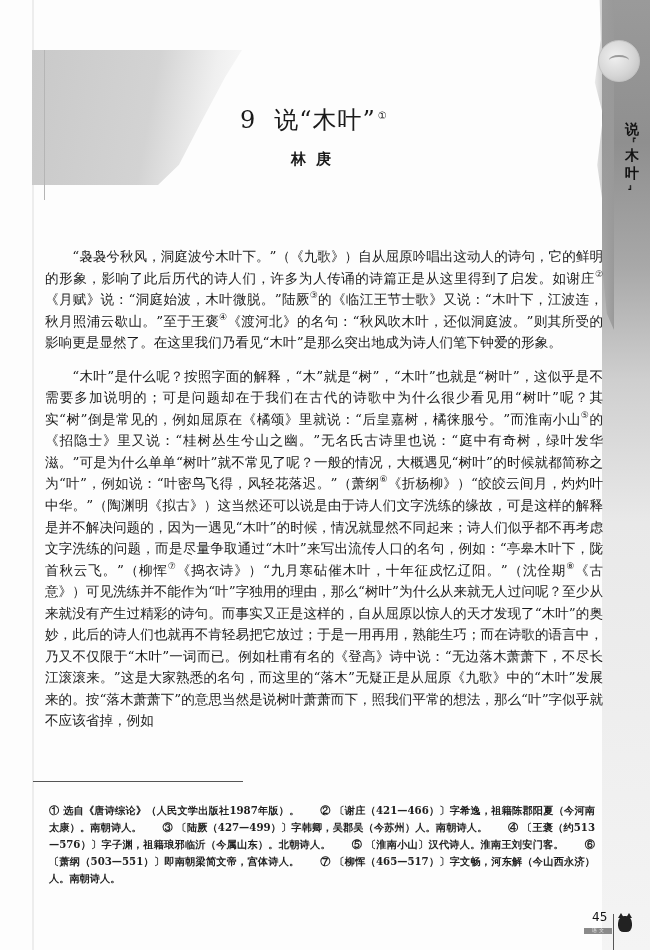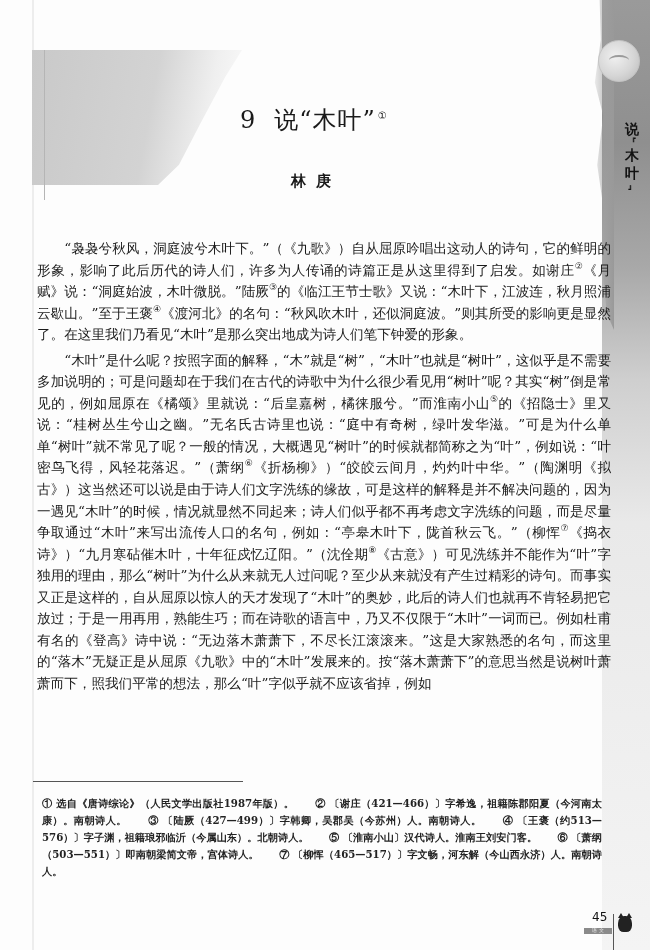--- a/index.html
+++ b/index.html
@@ -49,40 +49,40 @@
   
   .title {
     position:absolute; left:232px; top:96px;
     font-size:24px; font-weight:normal; letter-spacing:1px; white-space:nowrap;
   }
   .title .num { margin-right:18px; }
   .title .fn { font-size:10px; vertical-align:super; margin-left:2px; }
   .author {
     position:absolute; left:291px; top:150px;
     font-family: "DejaVu Sans", "Liberation Sans", sans-serif;
-    font-weight:bold; font-size:15px; letter-spacing:10px;margin-top:22px;
+    font-weight:bold; font-size:15px; letter-spacing:10px;
   }
 
   
   .body {
     position:absolute; left:33px; top:234px; width:582px;
     font-size:13.6px; line-height:21.55px; text-align:justify;
     text-justify: inter-character;
   }
-  .body p { margin:4px; text-indent:2em; }
+  .body p { margin:12px; text-indent:2em; }
   sup.circ { font-size:9px; vertical-align:super; line-height:0; }
 
   
   .fn-rule { position:absolute; left:33px; top:781px; width:210px; height:1px; background:#555; }
   .footnotes {
     position:absolute; left:33px; top:786px; width:578px;
     font-size:10.2px; line-height:17px; font-weight:bold; color:#222;
     text-align:justify;
   }
-  .footnotes p { margin:9px; }
+  .footnotes p { margin:16px; }
 
   
   .pagenum {
     position:absolute; left:592px; top:910px;
     font-family: "DejaVu Sans", "Liberation Sans", sans-serif;
     font-size:12px; color:#111;
   }
   .pagebar { position:absolute; left:584px; top:928px; width:28px; height:6px; background:#8a8a8a; }
   .pagebar-label {
     position:absolute; left:586px; top:927px; width:26px; font-size:5px; color:#eee; text-align:center; letter-spacing:2px;

